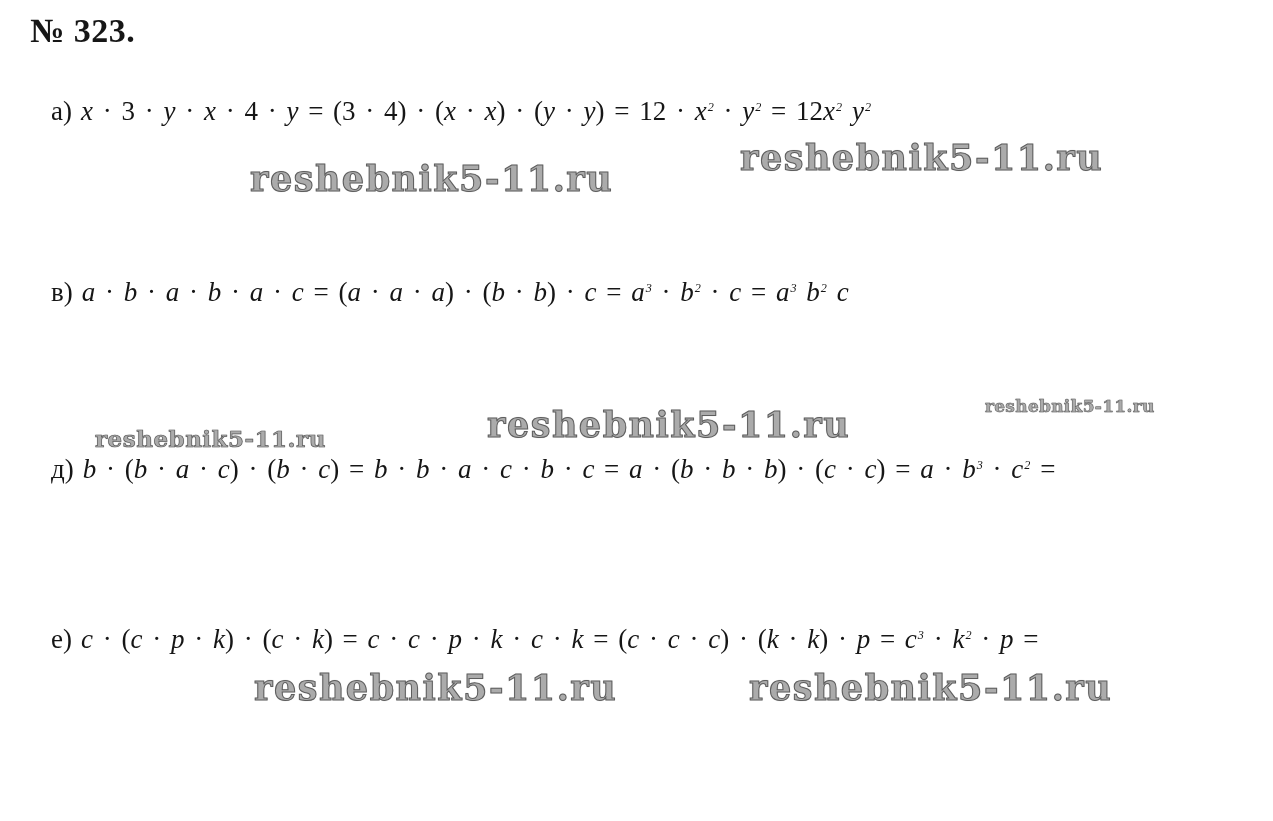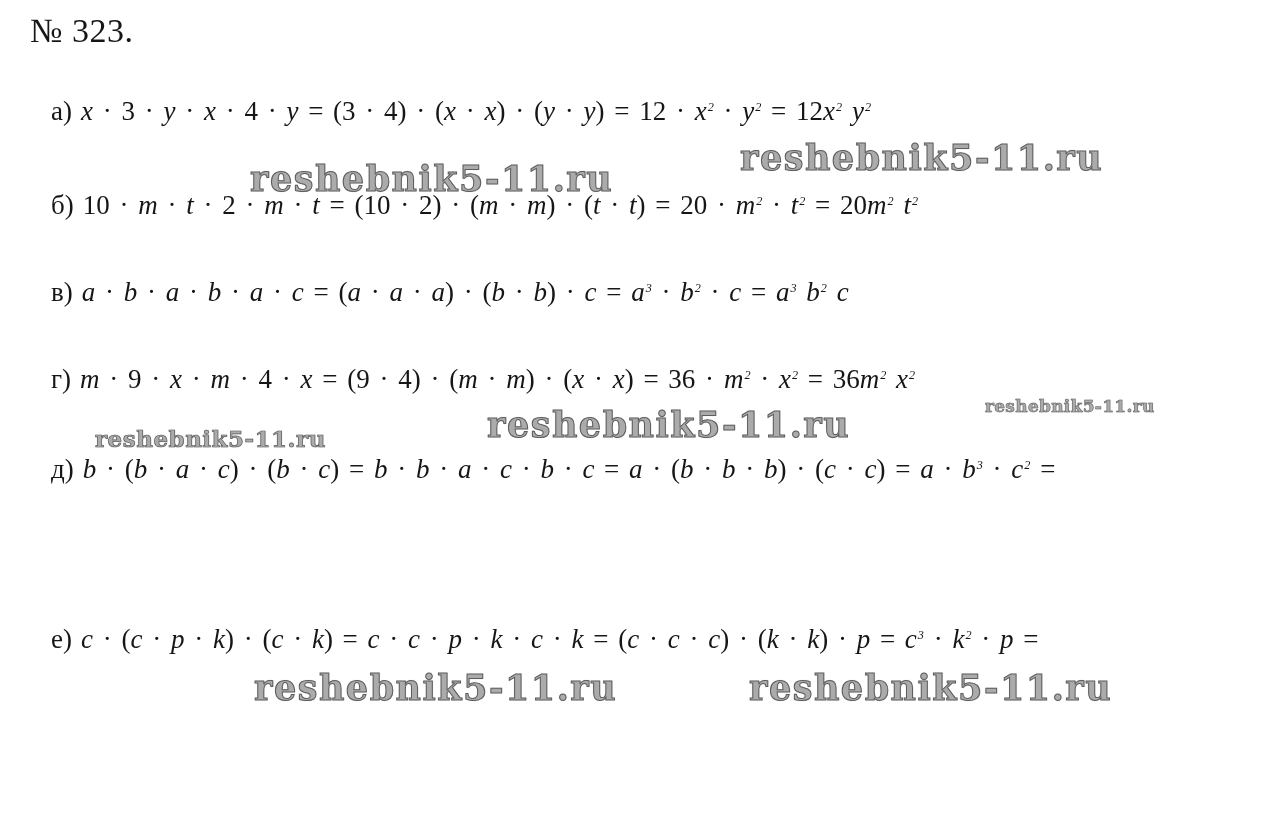--- a/index.html
+++ b/index.html
@@ -6,21 +6,21 @@
   .page{
     position:relative;
     width:1273px;height:821px;
     background:#ffffff;
     font-family:"Liberation Serif",serif;
     color:#161616;
     overflow:hidden;
   }
   .title{
     position:absolute;left:30px;top:12px;
-    font-size:34px;font-weight:400;letter-spacing:.5px;
+    font-size:34px;font-weight:700;letter-spacing:.5px;
   }
   .line{
     position:absolute;left:51px;
     white-space:nowrap;
     font-size:27px;
     word-spacing:3px;
   }
   .line .lbl{font-style:normal;margin-right:9px;}
   .line .lbl:empty{margin-right:0;}
   .math i{font-style:italic;}
@@ -47,31 +47,25 @@
 </head>
 <body>
 
 <div class="page">
   <div class="title">№ 323.</div>
 
   <div class="line" style="top:96px">
     <span class="lbl">а)</span><span class="math"><i>x</i> · 3 · <i>y</i> · <i>x</i> · 4 · <i>y</i> = (3 · 4) · (<i>x</i> · <i>x</i>) · (<i>y</i> · <i>y</i>) = 12 · <i>x</i><sup>2</sup> · <i>y</i><sup>2</sup> = 12<i>x</i><sup>2</sup> <i>y</i><sup>2</sup></span>
   </div>
 
-  <div class="line" style="top:190px">
-    <span class="lbl">б)</span><span class="math">10 · <i>m</i> · <i>t</i> · 2 · <i>m</i> · <i>t</i> = (10 · 2) · (<i>m</i> · <i>m</i>) · (<i>t</i> · <i>t</i>) = 20 · <i>m</i><sup>2</sup> · <i>t</i><sup>2</sup> = 20<i>m</i><sup>2</sup> <i>t</i><sup>2</sup></span>
-  </div>
 
   <div class="line" style="top:277px">
     <span class="lbl">в)</span><span class="math"><i>a</i> · <i>b</i> · <i>a</i> · <i>b</i> · <i>a</i> · <i>c</i> = (<i>a</i> · <i>a</i> · <i>a</i>) · (<i>b</i> · <i>b</i>) · <i>c</i> = <i>a</i><sup>3</sup> · <i>b</i><sup>2</sup> · <i>c</i> = <i>a</i><sup>3</sup> <i>b</i><sup>2</sup> <i>c</i></span>
   </div>
 
-  <div class="line" style="top:364px">
-    <span class="lbl">г)</span><span class="math"><i>m</i> · 9 · <i>x</i> · <i>m</i> · 4 · <i>x</i> = (9 · 4) · (<i>m</i> · <i>m</i>) · (<i>x</i> · <i>x</i>) = 36 · <i>m</i><sup>2</sup> · <i>x</i><sup>2</sup> = 36<i>m</i><sup>2</sup> <i>x</i><sup>2</sup></span>
-  </div>
 
   <div class="line" style="top:454px">
     <span class="lbl">д)</span><span class="math"><i>b</i> · (<i>b</i> · <i>a</i> · <i>c</i>) · (<i>b</i> · <i>c</i>) = <i>b</i> · <i>b</i> · <i>a</i> · <i>c</i> · <i>b</i> · <i>c</i> = <i>a</i> · (<i>b</i> · <i>b</i> · <i>b</i>) · (<i>c</i> · <i>c</i>) = <i>a</i> · <i>b</i><sup>3</sup> · <i>c</i><sup>2</sup> =</span>
   </div>
 
 
   <div class="line" style="top:624px">
     <span class="lbl">е)</span><span class="math"><i>c</i> · (<i>c</i> · <i>p</i> · <i>k</i>) · (<i>c</i> · <i>k</i>) = <i>c</i> · <i>c</i> · <i>p</i> · <i>k</i> · <i>c</i> · <i>k</i> = (<i>c</i> · <i>c</i> · <i>c</i>) · (<i>k</i> · <i>k</i>) · <i>p</i> = <i>c</i><sup>3</sup> · <i>k</i><sup>2</sup> · <i>p</i> =</span>
   </div>
 

